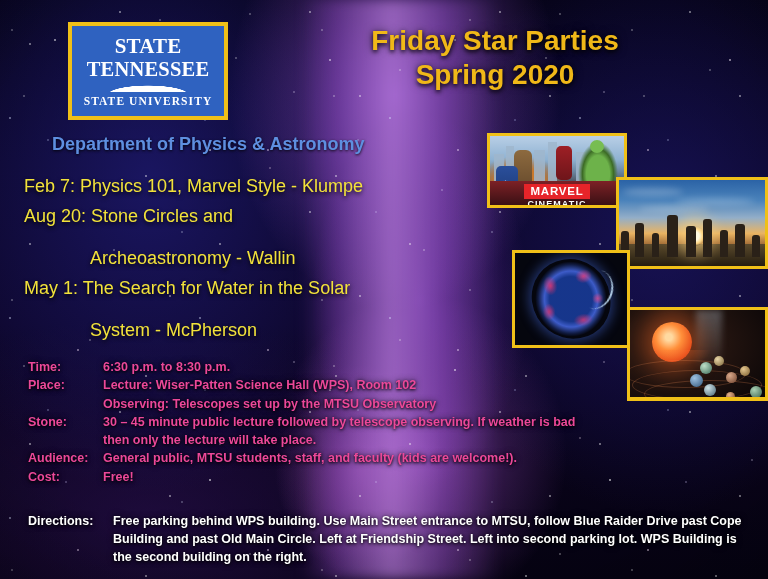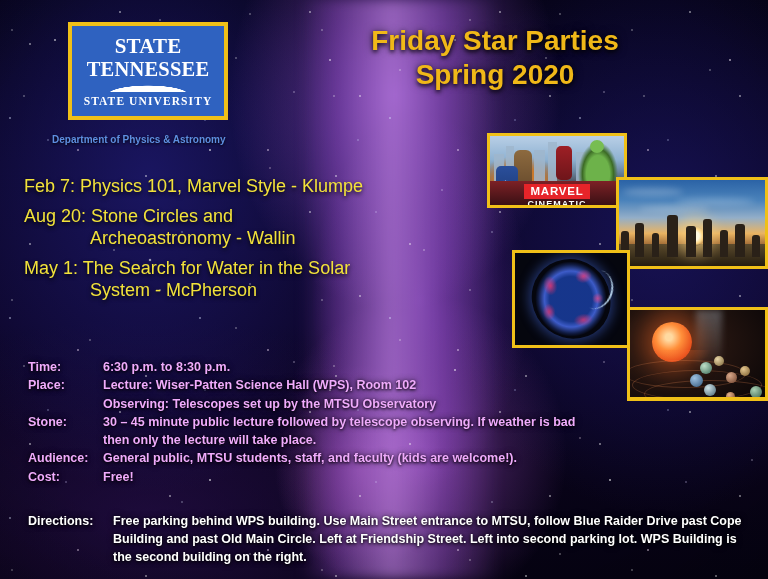--- a/index.html
+++ b/index.html
@@ -103,36 +103,36 @@
   }
 
   
   #headline{
     position:absolute;left:300px;top:24px;width:390px;text-align:center;
     color:#f0b818;font-size:28px;font-weight:bold;line-height:1.22;
     text-shadow:0 2px 4px rgba(0,0,0,.85), 0 0 10px rgba(0,0,0,.6);
   }
   #dept{
     position:absolute;left:52px;top:134px;
-    color:#5e8fe0;font-size:10px;font-weight:bold;
+    color:#5e8fe0;font-size:18px;font-weight:bold;
     text-shadow:0 1px 3px rgba(0,0,0,.9);
   }
 
   
   #lectures{position:absolute;left:24px;top:177px;width:450px;}
   .lecture{
     color:#f2e23a;font-size:18px;line-height:1.0;margin-bottom:12px;
     text-shadow:0 2px 4px rgba(0,0,0,.9);
   }
-  .lecture .l2{display:block;padding-left:66px;margin-top:4px;}
+  .lecture .l2{display:block;padding-left:66px;margin-top:24px;}
 
   
   #details{
     position:absolute;left:28px;top:358px;width:600px;
-    color:#f0abfc;font-size:12.5px;font-weight:bold;line-height:1.46;
+    color:#ec4899;font-size:12.5px;font-weight:bold;line-height:1.46;
     text-shadow:0 1px 3px rgba(0,0,0,.95), 0 0 6px rgba(0,0,0,.75);
   }
   .drow{display:flex;align-items:flex-start;}
   .dlabel{width:75px;flex:0 0 75px;}
   .dval{flex:1;white-space:pre-line;}
   #directions{
     position:absolute;left:28px;top:512px;width:730px;display:flex;
     color:#ffffff;font-size:12.5px;font-weight:bold;line-height:1.45;
     text-shadow:0 1px 3px rgba(0,0,0,.95), 0 0 6px rgba(0,0,0,.75);
   }

